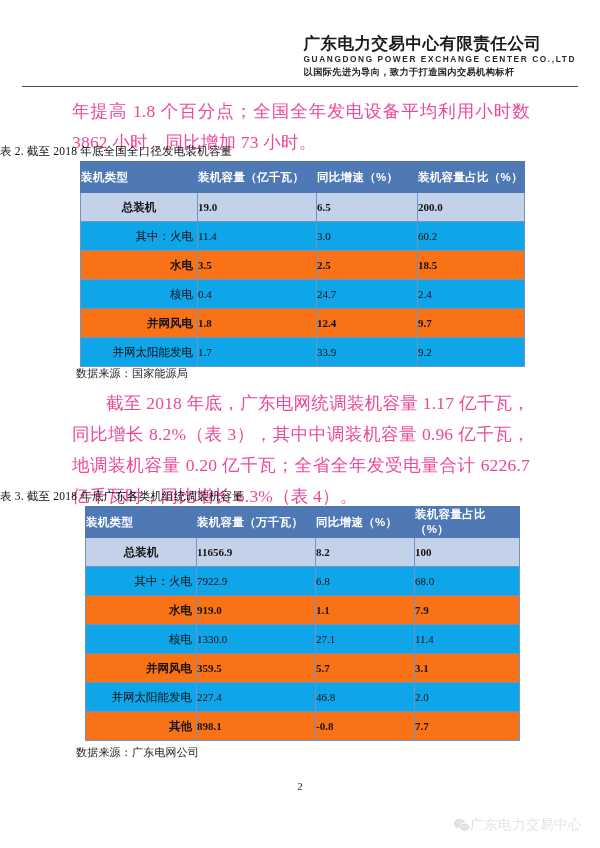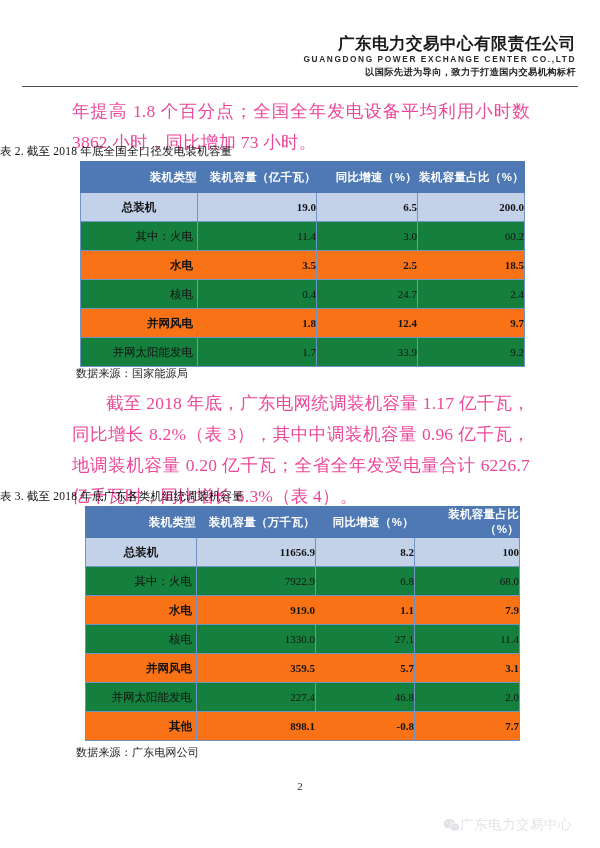--- a/index.html
+++ b/index.html
@@ -11,21 +11,21 @@
     position:relative;
     overflow:hidden;
   }
   .page{position:relative;width:600px;height:848px;}
 
   
   .letterhead{
     position:absolute;top:0;left:0;width:600px;height:88px;
   }
   .lh-inner{
-    position:absolute;right:24px;top:34px;text-align:right;margin-left:32px;
+    position:absolute;right:24px;top:34px;margin-left:32px;
   }
   .lh-cn{
     font-family:"Liberation Sans","DejaVu Sans",sans-serif;
     font-weight:bold;font-size:16.5px;letter-spacing:.5px;color:#1a1a1a;
     line-height:1.15;
   }
   .lh-en{
     font-family:"Liberation Sans","DejaVu Sans",sans-serif;
     font-weight:bold;font-size:8.3px;letter-spacing:1.6px;color:#2a2a2a;
     margin-top:2px;line-height:1.2;
@@ -63,56 +63,56 @@
   
   table.dt{
     position:absolute;
     border-collapse:collapse;
     font-size:11px;
     table-layout:fixed;
     background:#fff;
   }
   table.dt th, table.dt td{
     border:1px solid #6f94c4;
-    text-align:right;
+    text-align:left;
     vertical-align:middle;
     padding:0;
     height:28px;
     color:#121212;
     font-weight:normal;
   }
   table.dt thead th{
     background:#4f79b4;
     color:#ffffff;
     font-family:"Liberation Sans","DejaVu Sans",sans-serif;
     font-weight:bold;
     font-size:11.5px;
     height:30px;
     border-color:#4f79b4;
     letter-spacing:.3px;
   }
   table.dt tbody tr.shade td{background:#f97316;font-weight:bold;}
-  table.dt tbody tr.plain td{background:#15803d;}
+  table.dt tbody tr.plain td{background:#0ea5e9;}
   table.dt tbody tr td.rowlabel{
     text-align:right;padding-right:4px;
     font-family:"Liberation Serif","DejaVu Serif",serif;
     font-size:11.5px;
   }
   table.dt tbody tr.total td{background:#c3d2e9;font-weight:bold;}
   table.dt tbody tr.total td.rowlabel{text-align:center;padding-right:0;}
 
   
   .pgnum{
     position:absolute;left:0;width:600px;text-align:center;
     font-size:11px;color:#333;
   }
 
   
   .watermark{
-    position:absolute;right:28px;bottom:14px;
+    position:absolute;right:18px;bottom:14px;
     display:flex;align-items:center;gap:0;
     opacity:.30;
     margin-top:30px;
   }
   .wm-text{
     font-family:"Liberation Sans","DejaVu Sans",sans-serif;
     font-size:13.5px;color:#9aa3ad;letter-spacing:.5px;
   }
   .wm-icon{width:17px;height:14px;display:block;}
 </style>

